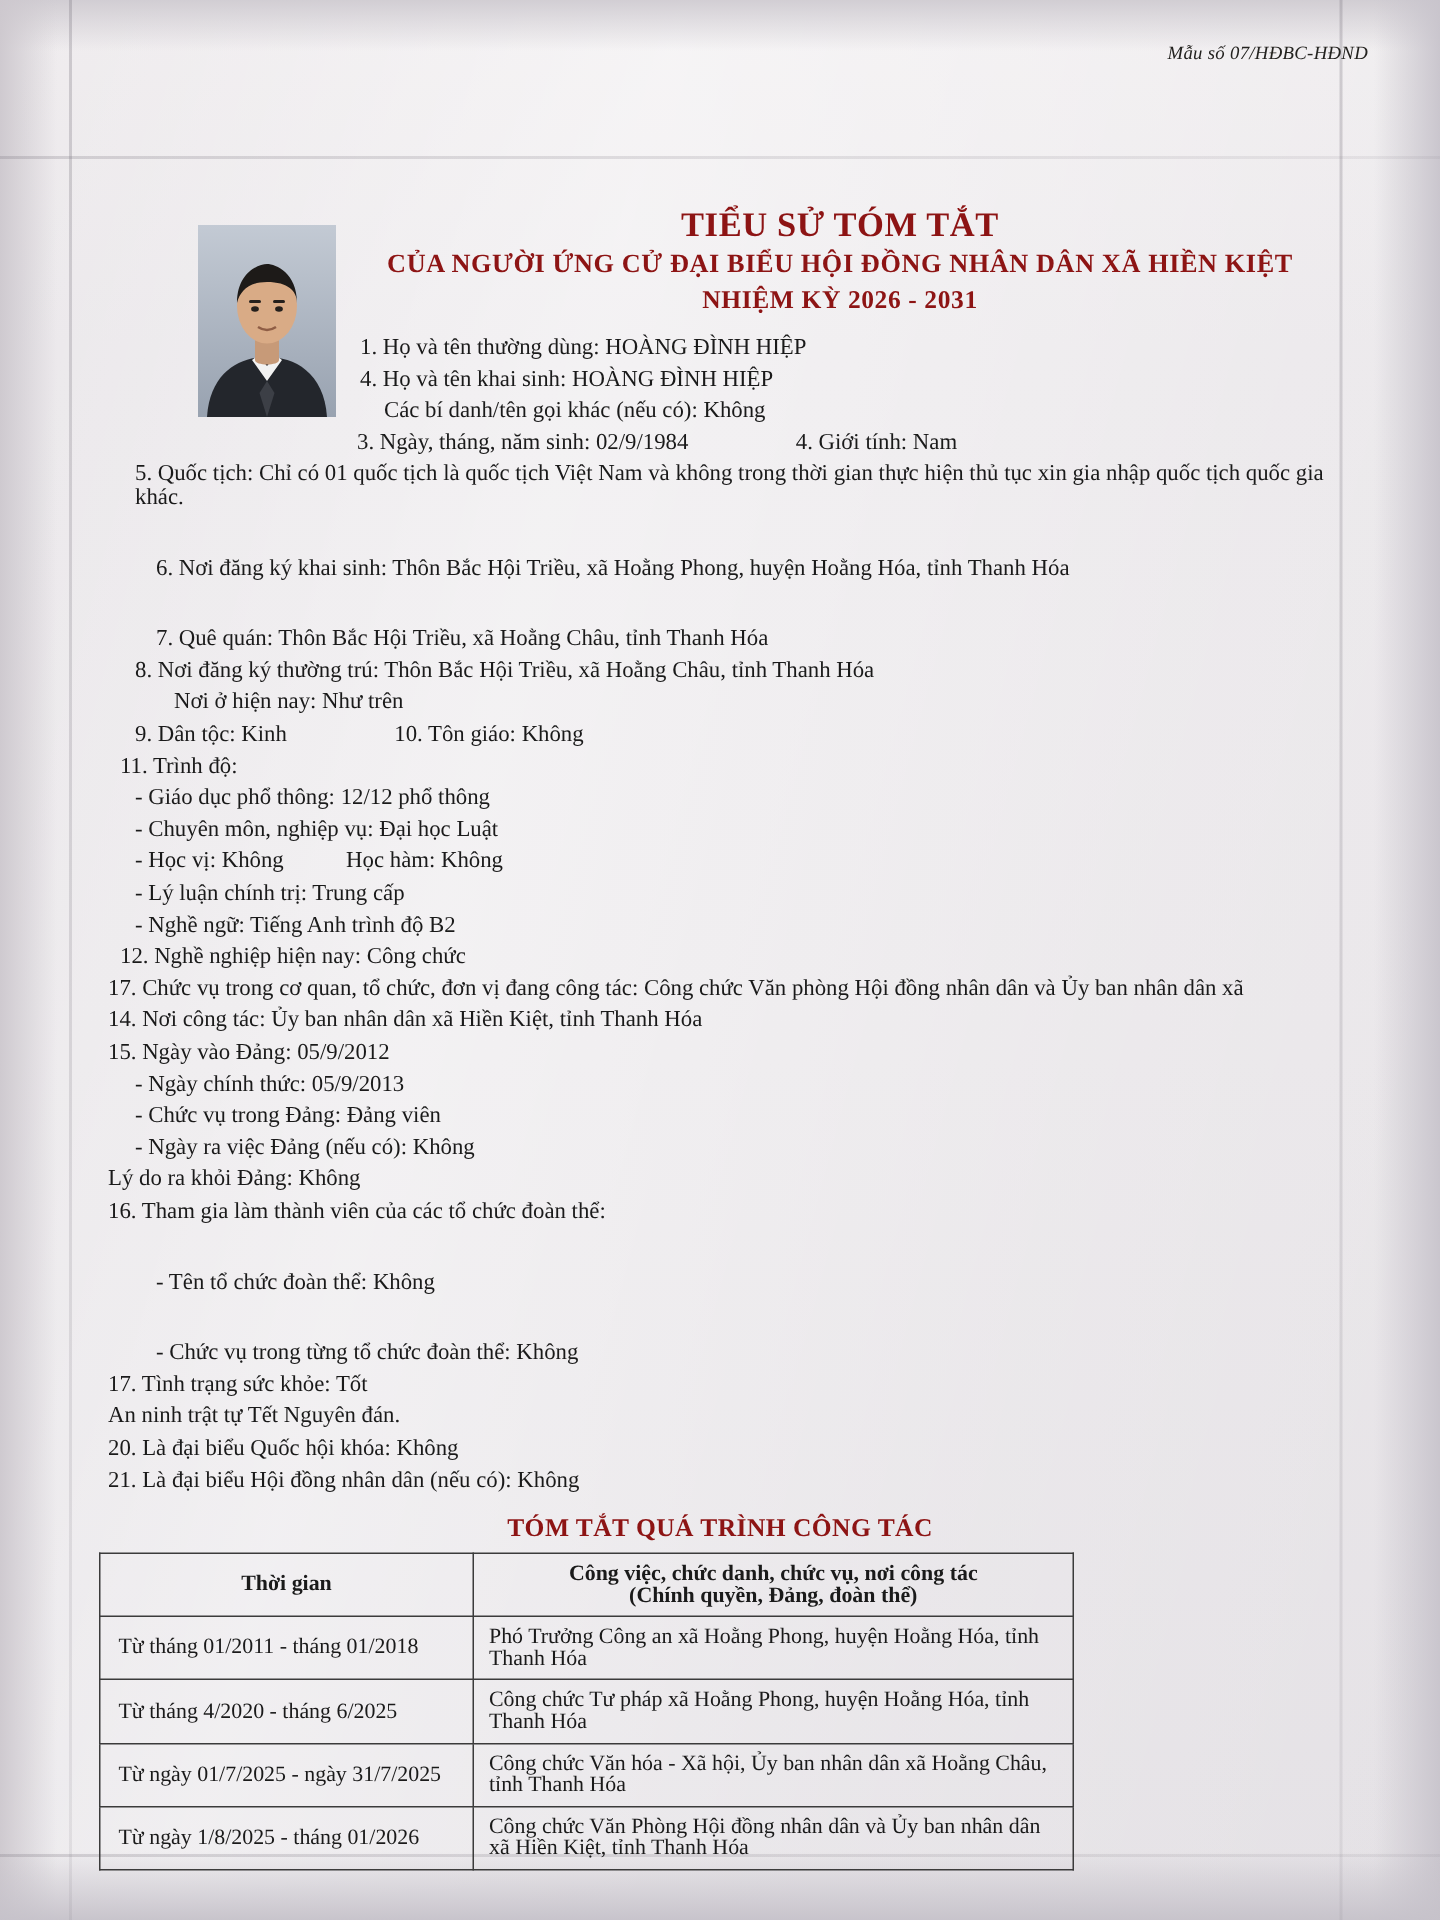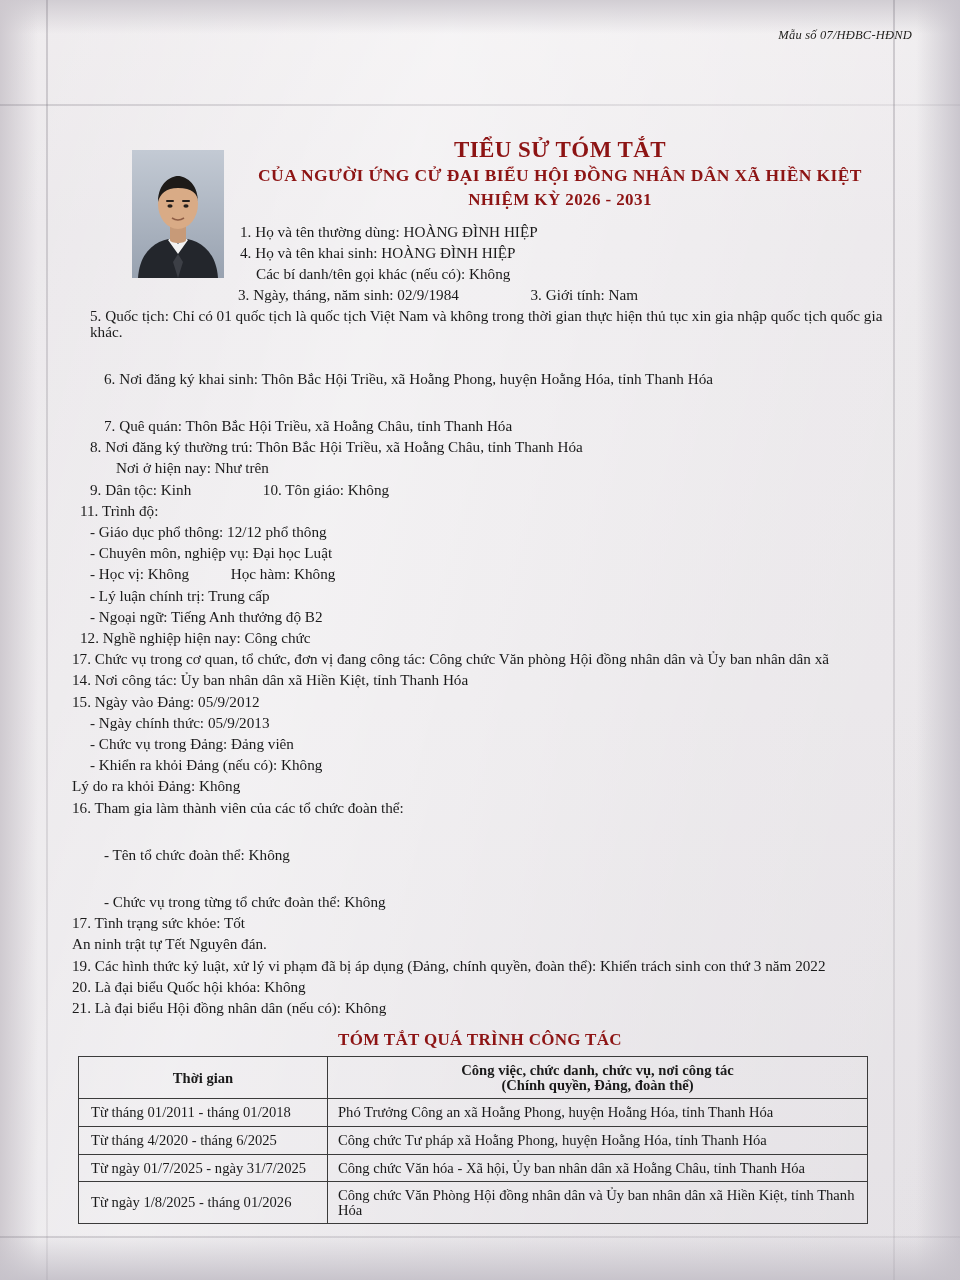--- a/index.html
+++ b/index.html
@@ -115,22 +115,22 @@
     text-align: center;
     font-weight: bold;
     color: #8d1414;
     font-size: 17px;
     margin-top: 16px;
     margin-bottom: 8px;
     letter-spacing: 0.3px;
   }
   table.work {
     border-collapse: collapse;
-    width: 790px;
-    margin-left: 18px;
+    width: 650px;
+    margin-left: 6px;
     font-size: 14.6px;
   }
   table.work th, table.work td {
     border: 1.2px solid #3b3b3b;
     padding: 6px 8px;
     vertical-align: middle;
   }
   table.work th {
     text-align: center;
     font-weight: bold;
@@ -200,56 +200,55 @@
       <div class="title-3">NHIỆM KỲ 2026 - 2031</div>
     </div>
 
     <div class="fields">
       <div class="line i-1">1. Họ và tên thường dùng: HOÀNG ĐÌNH HIỆP</div>
       <div class="line i-1">4. Họ và tên khai sinh: HOÀNG ĐÌNH HIỆP</div>
       <div class="line i-2">Các bí danh/tên gọi khác (nếu có): Không</div>
       <div class="line i-3">
         <span>3. Ngày, tháng, năm sinh: 02/9/1984</span>
         <span class="gap-lg"></span>
-        <span>3. Giới tính: Nam</span>
+        <span>4. Giới tính: Nam</span>
       </div>
       <div class="line wrap ind-30">5. Quốc tịch: Chỉ có 01 quốc tịch là quốc tịch Việt Nam và không trong thời gian thực hiện thủ tục xin gia nhập quốc tịch quốc gia khác.</div>
       <div class="line ind-44">6. Nơi đăng ký khai sinh: Thôn Bắc Hội Triều, xã Hoằng Phong, huyện Hoằng Hóa, tỉnh Thanh Hóa</div>
       <div class="line ind-44">7. Quê quán: Thôn Bắc Hội Triều, xã Hoằng Châu, tỉnh Thanh Hóa</div>
       <div class="line ind-30">8. Nơi đăng ký thường trú: Thôn Bắc Hội Triều, xã Hoằng Châu, tỉnh Thanh Hóa</div>
       <div class="line ind-56">Nơi ở hiện nay: Như trên</div>
       <div class="line ind-30">
         <span>9. Dân tộc: Kinh</span>
         <span class="gap-lg"></span>
         <span>10. Tôn giáo: Không</span>
       </div>
       <div class="line ind-20">11. Trình độ:</div>
       <div class="line ind-30">- Giáo dục phổ thông: 12/12 phổ thông</div>
       <div class="line ind-30">- Chuyên môn, nghiệp vụ: Đại học Luật</div>
       <div class="line ind-30">
         <span>- Học vị: Không</span>
         <span class="gap-md"></span>
         <span>Học hàm: Không</span>
       </div>
       <div class="line ind-30">- Lý luận chính trị: Trung cấp</div>
-      <div class="line ind-30">- Ngoại ngữ: Tiếng Anh thưởng độ B2</div>
+      <div class="line ind-30">- Nghề ngữ: Tiếng Anh trình độ B2</div>
       <div class="line ind-20">12. Nghề nghiệp hiện nay: Công chức</div>
       <div class="line ind-12">17. Chức vụ trong cơ quan, tổ chức, đơn vị đang công tác: Công chức Văn phòng Hội đồng nhân dân và Ủy ban nhân dân xã</div>
       <div class="line ind-12">14. Nơi công tác: Ủy ban nhân dân xã Hiền Kiệt, tỉnh Thanh Hóa</div>
       <div class="line ind-12">15. Ngày vào Đảng: 05/9/2012</div>
       <div class="line ind-30">- Ngày chính thức: 05/9/2013</div>
       <div class="line ind-30">- Chức vụ trong Đảng: Đảng viên</div>
-      <div class="line ind-30">- Khiển ra khỏi Đảng (nếu có): Không</div>
+      <div class="line ind-30">- Ngày ra việc Đảng (nếu có): Không</div>
       <div class="line ind-12">Lý do ra khỏi Đảng: Không</div>
       <div class="line ind-12">16. Tham gia làm thành viên của các tổ chức đoàn thể:</div>
       <div class="line ind-44">- Tên tổ chức đoàn thể: Không</div>
       <div class="line ind-44">- Chức vụ trong từng tổ chức đoàn thể: Không</div>
       <div class="line ind-12">17. Tình trạng sức khỏe: Tốt</div>
       <div class="line ind-12">An ninh trật tự Tết Nguyên đán.</div>
-      <div class="line ind-12">19. Các hình thức kỷ luật, xử lý vi phạm đã bị áp dụng (Đảng, chính quyền, đoàn thể):  Khiển trách sinh con thứ 3 năm 2022</div>
       <div class="line ind-12">20. Là đại biểu Quốc hội khóa: Không</div>
       <div class="line ind-12">21. Là đại biểu Hội đồng nhân dân (nếu có): Không</div>
     </div>
 
     <div class="table-title">TÓM TẮT QUÁ TRÌNH CÔNG TÁC</div>
 
     <table class="work">
       <thead>
         <tr>
           <th class="col-time">Thời gian</th>

